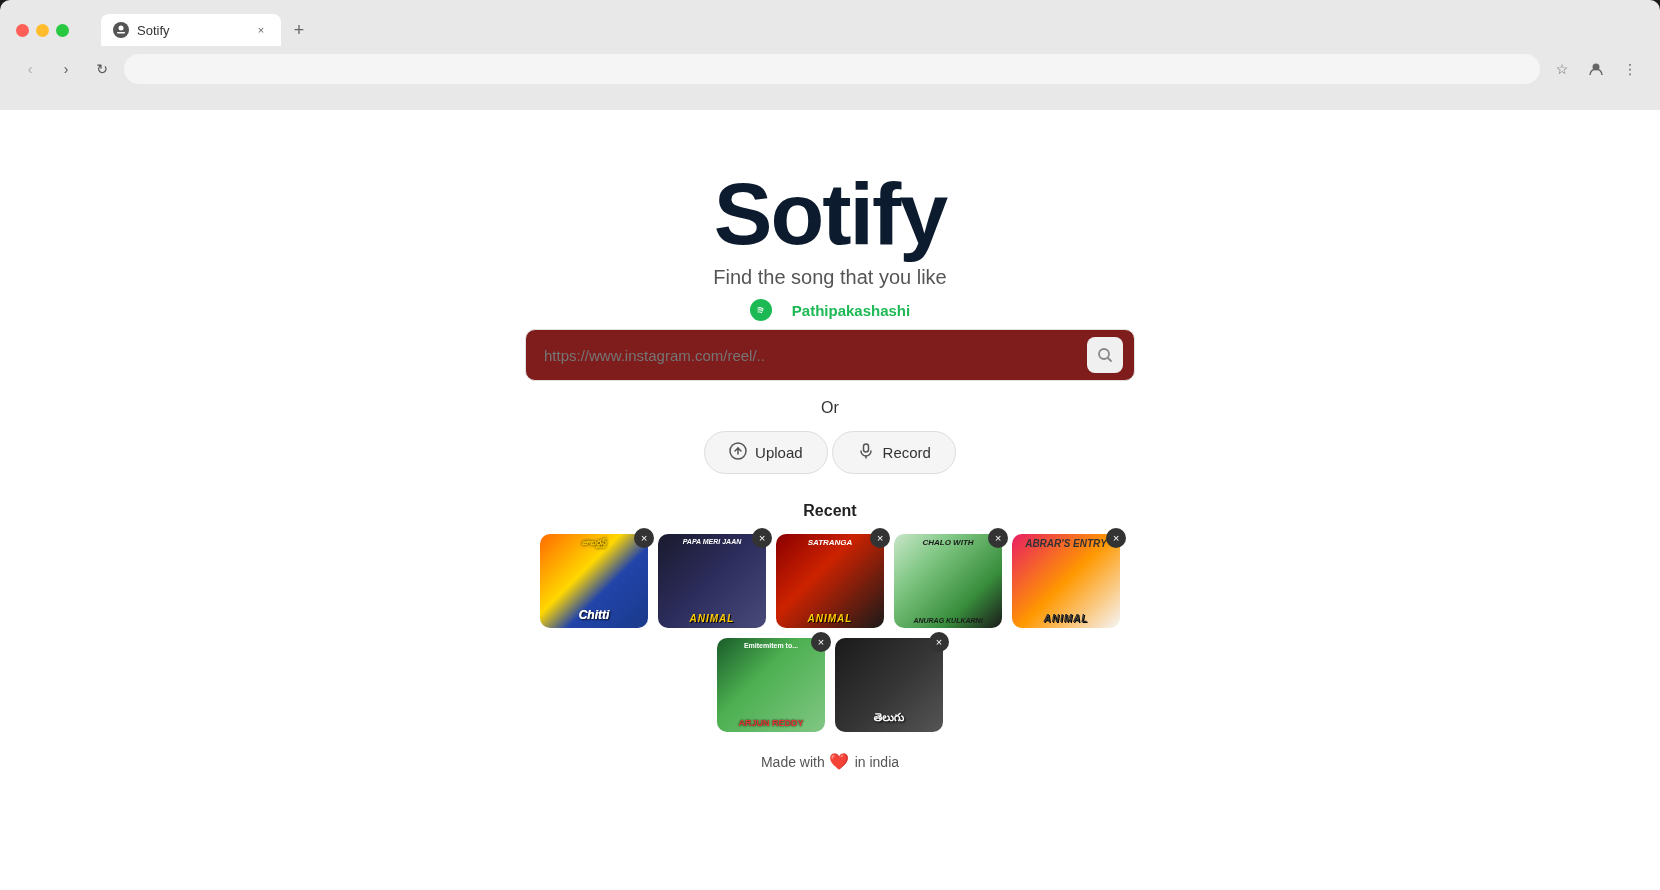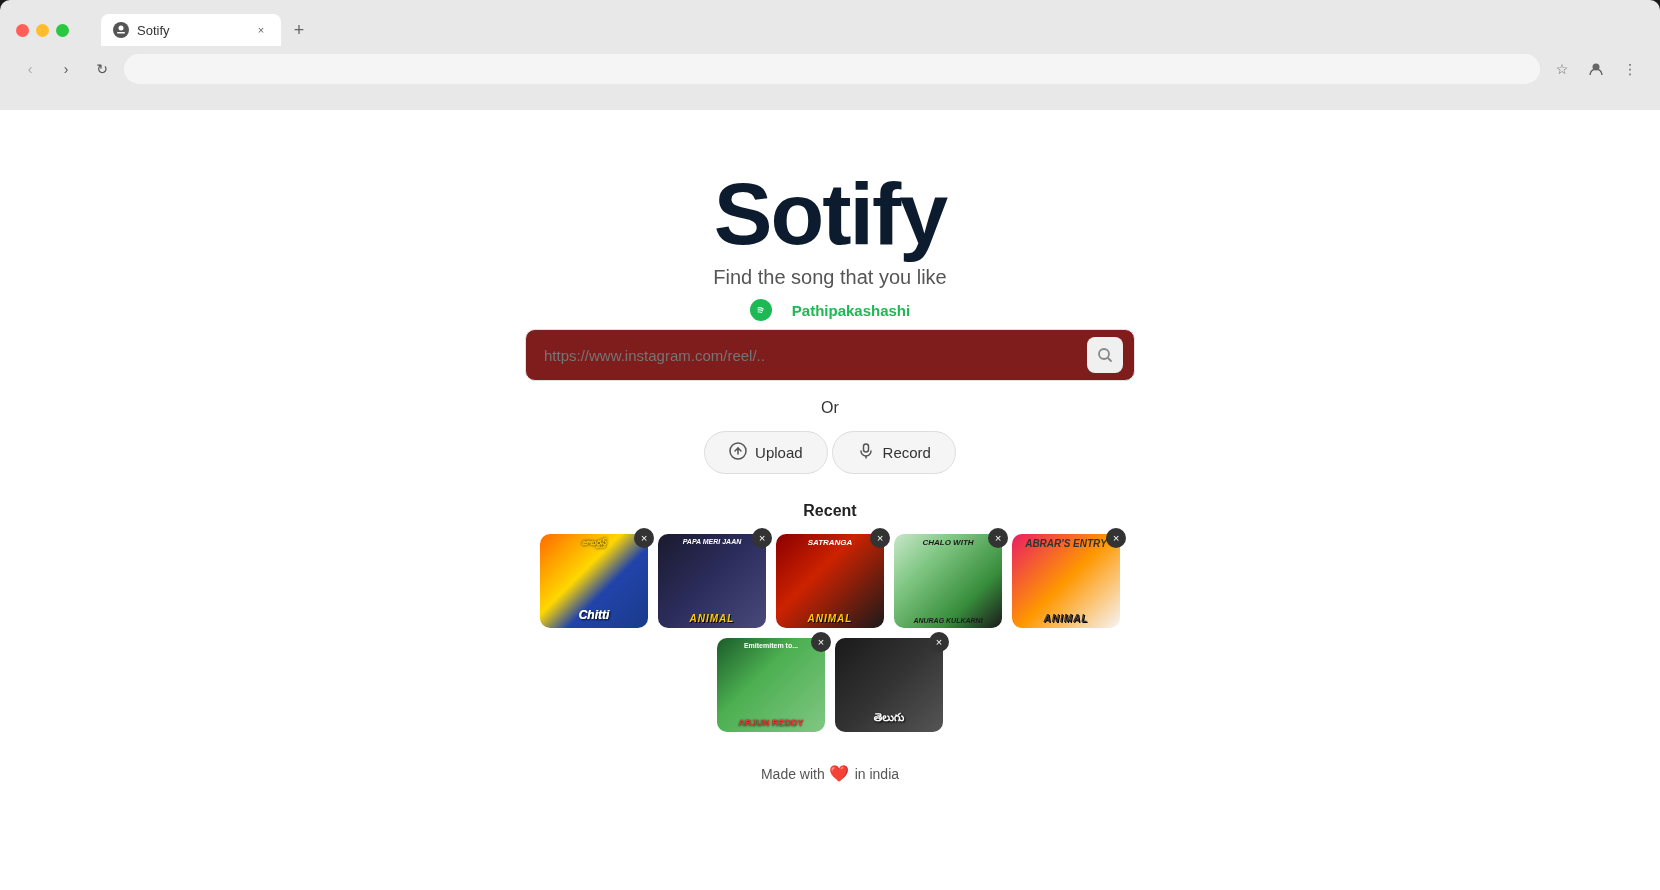--- a/index.html
+++ b/index.html
@@ -345,21 +345,21 @@
 
     .thumb-6 {
       background: linear-gradient(135deg, #1a5c2a 0%, #4caf50 40%, #81c784 100%);
     }
 
     .thumb-7 {
       background: linear-gradient(135deg, #1a1a1a 0%, #333 50%, #555 100%);
     }
 
     .footer {
-      margin-top: 32px;
+      margin-top: 20px;
       font-size: 14px;
       color: #555;
       display: flex;
       align-items: center;
       gap: 5px;
     }
 
     .heart {
       color: #e53935;
       font-size: 16px;

